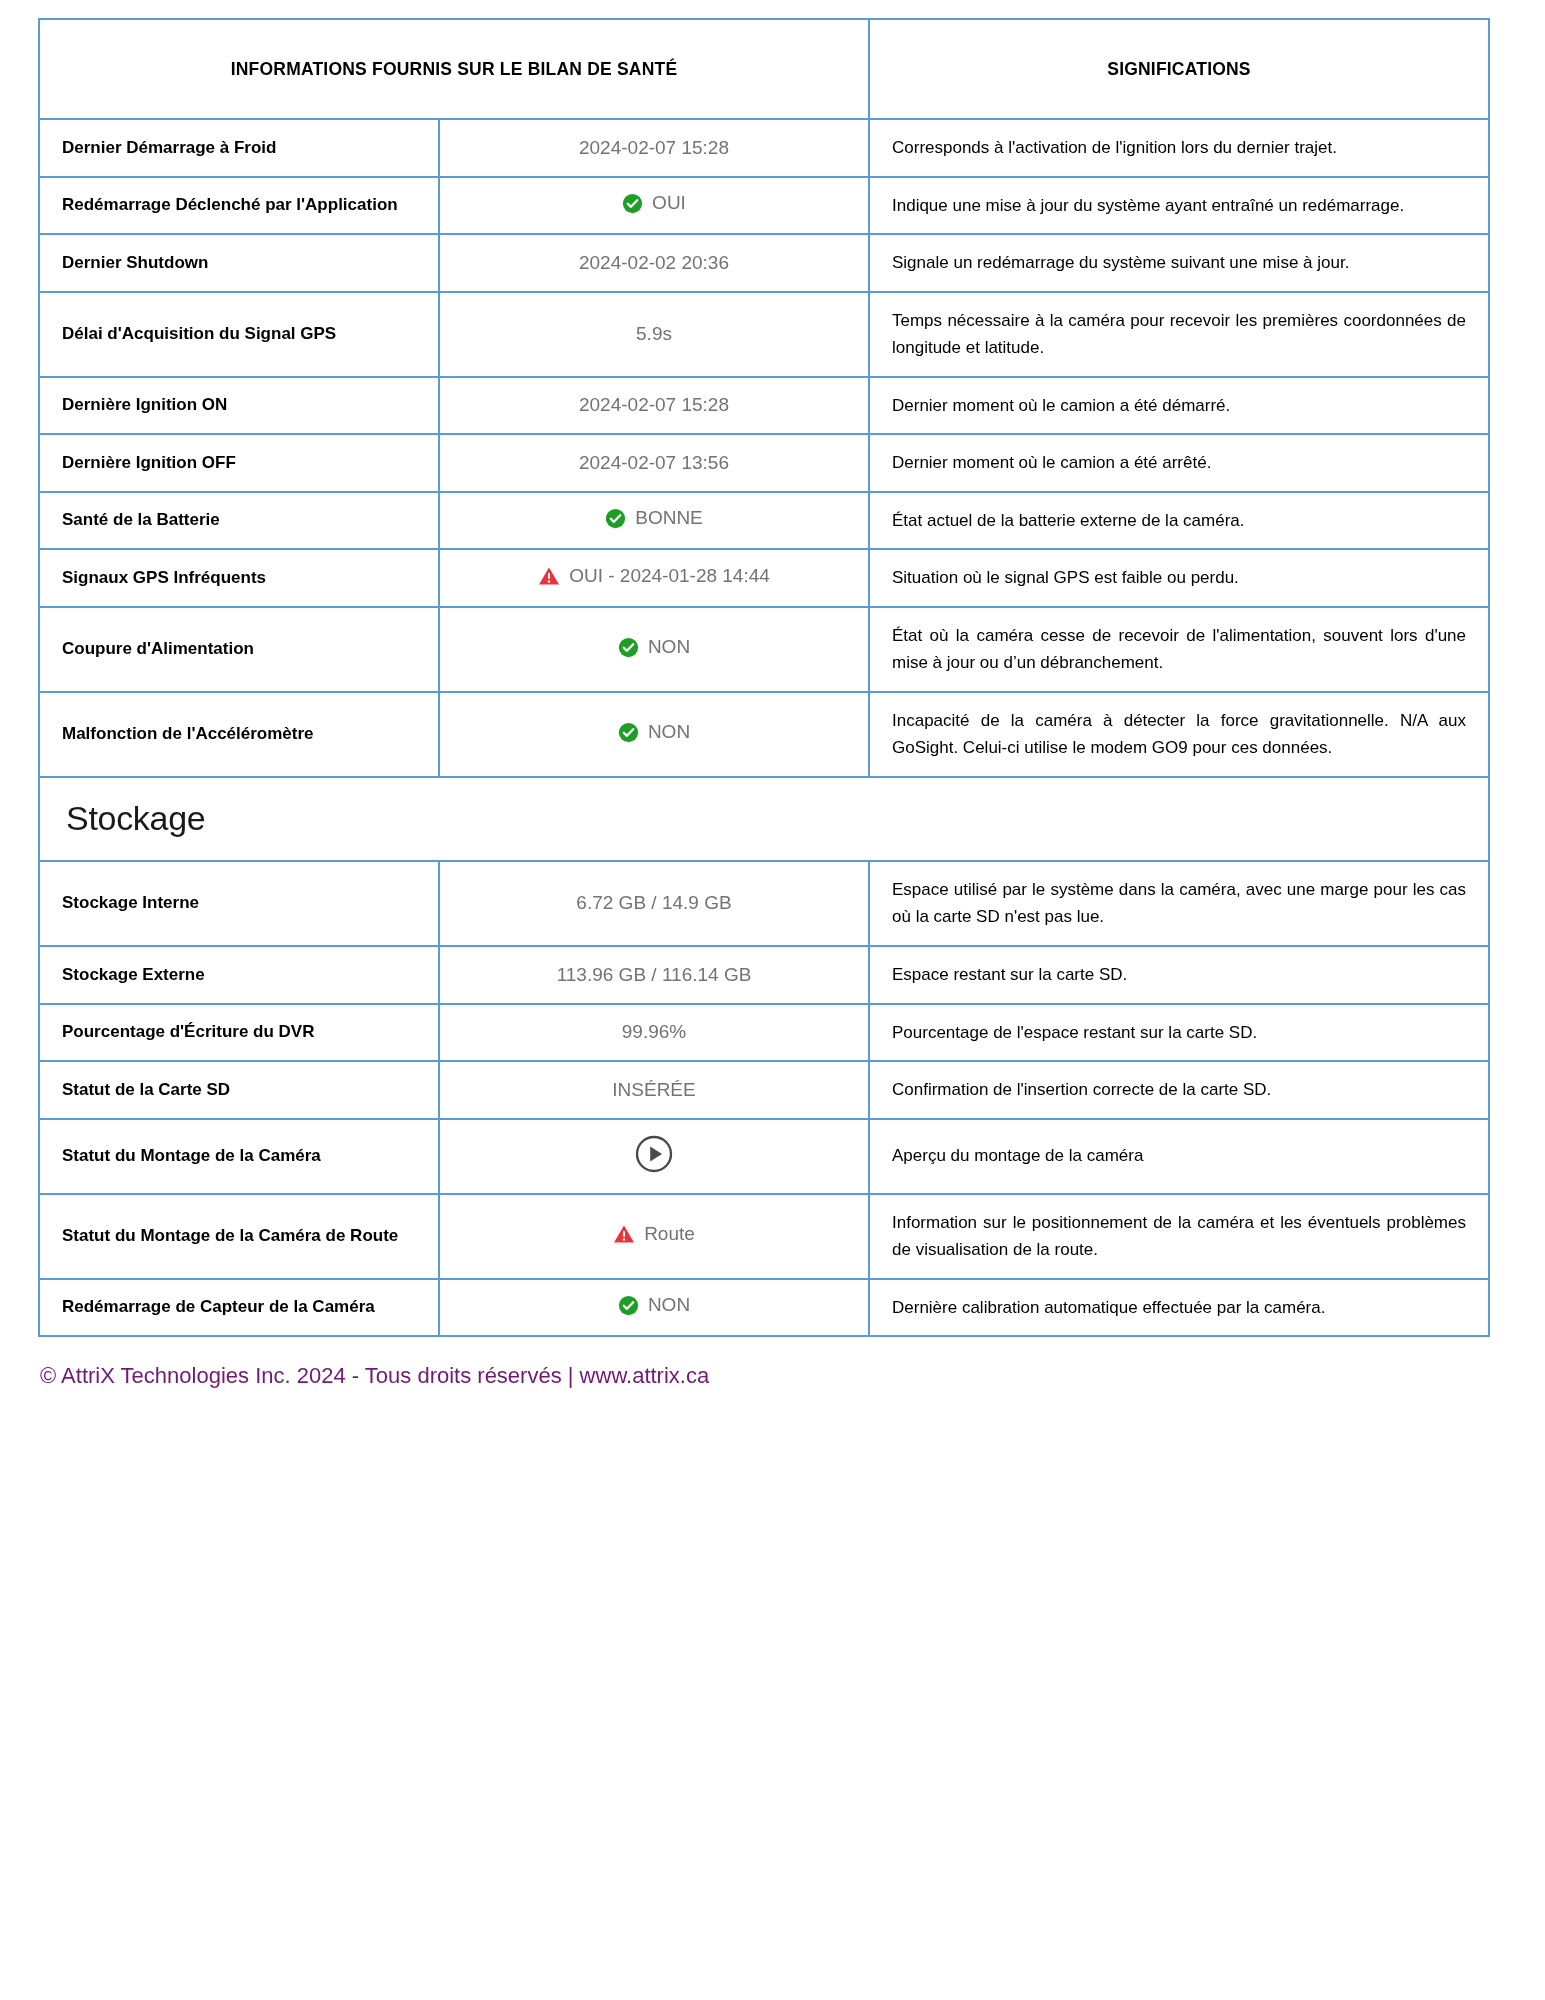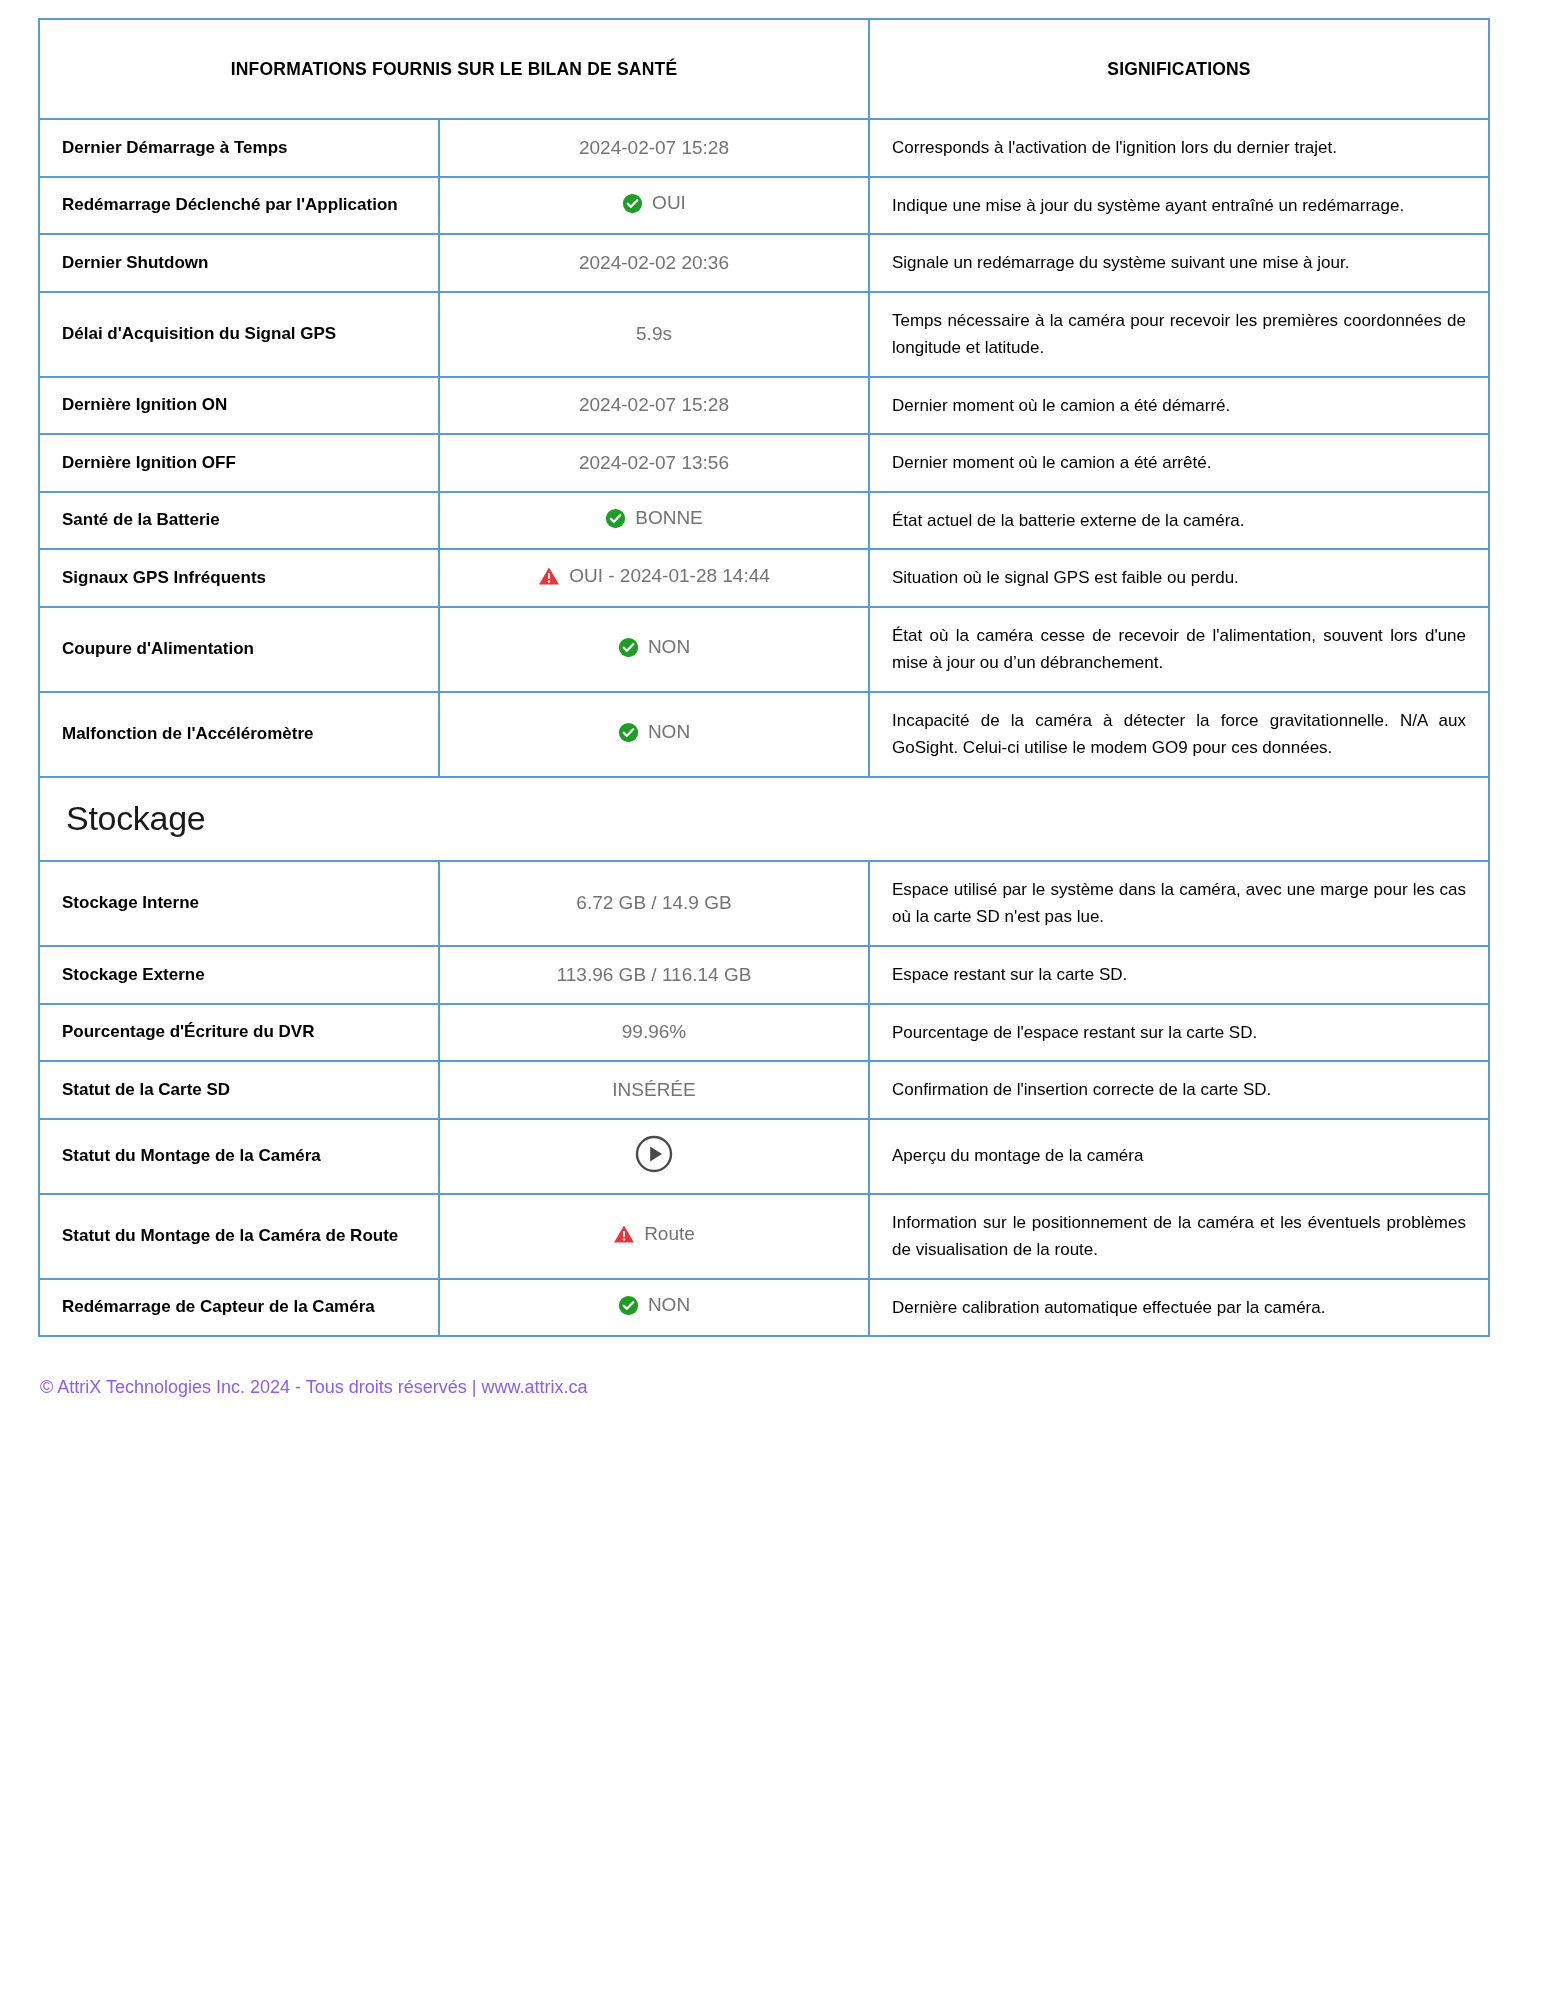--- a/index.html
+++ b/index.html
@@ -99,45 +99,45 @@
     display: inline-block;
     line-height: 0;
     flex: 0 0 auto;
   }
   .icon-ok svg { display: block; }
   .icon-warn svg { display: block; }
   .icon-play svg { display: block; }
 
   
   .footer {
-    margin-top: 40px;
+    margin-top: 26px;
     padding-left: 2px;
-    font-size: 18px;
-    color: #8b5cf6;
+    font-size: 22px;
+    color: #701a75;
     font-weight: 400;
   }
 </style>
 </head>
 <body>
 
 <div class="page">
 
   <table class="health-table">
     <colgroup>
       <col class="c-label">
       <col class="c-value">
       <col class="c-desc">
     </colgroup>
     <tbody id="table-body">
         <tr>
           <th class="hdr" colspan="2">INFORMATIONS FOURNIS SUR LE BILAN DE SANTÉ</th>
           <th class="hdr">SIGNIFICATIONS</th>
         </tr>
         <tr>
-          <td class="label-cell">Dernier Démarrage à Temps</td>
+          <td class="label-cell">Dernier Démarrage à Froid</td>
           <td class="value-cell"><span class="value-inner">
               <span>2024-02-07 15:28</span>
             </span></td>
           <td class="desc-cell">Corresponds à l'activation de l'ignition lors du dernier trajet.</td>
         </tr>
         <tr>
           <td class="label-cell">Redémarrage Déclenché par l'Application</td>
           <td class="value-cell"><span class="value-inner">
               <span class="icon-ok">
                 <svg width="21" height="21" viewBox="0 0 24 24">

